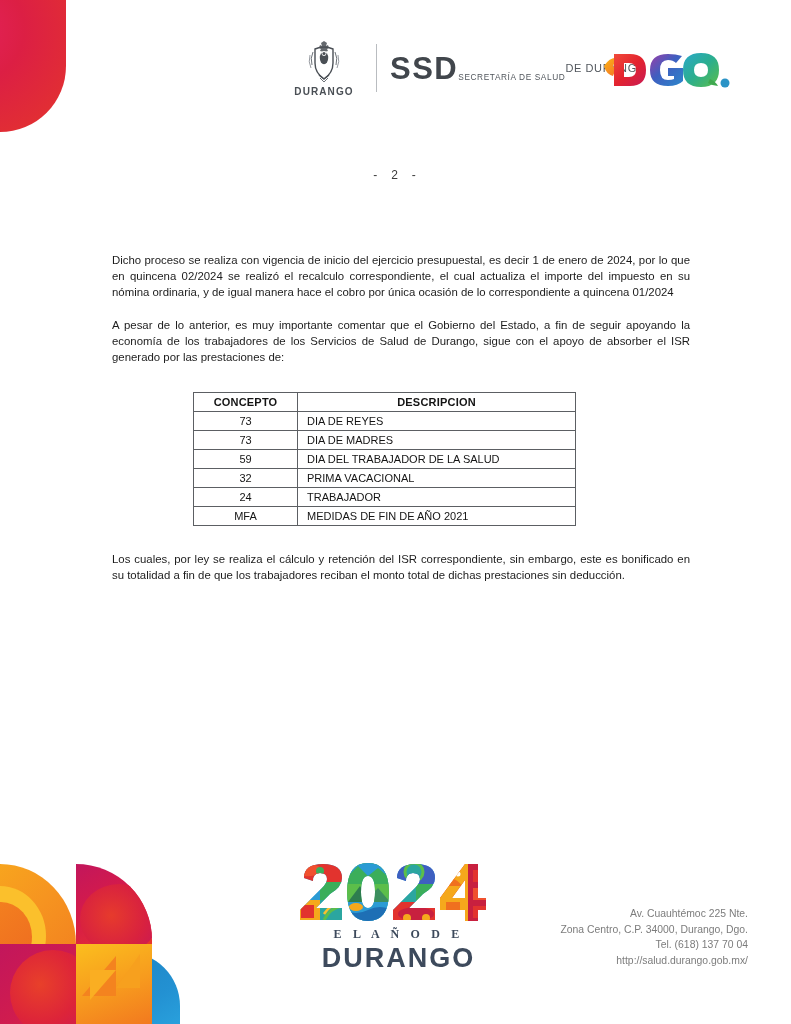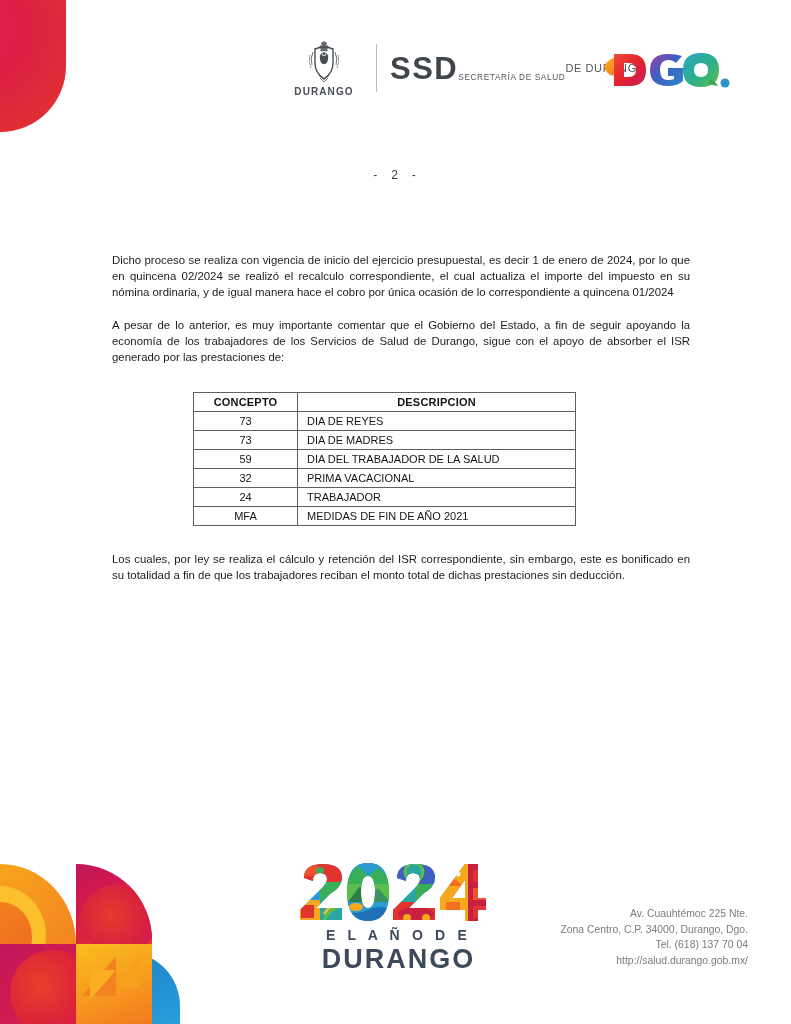--- a/index.html
+++ b/index.html
@@ -287,22 +287,22 @@
   .footer-logo {
     position: absolute;
     left: 296px;
     top: 862px;
     width: 205px;
     height: 110px;
     text-align: center;
   }
   .year-svg { display: block; }
   .elanode {
-    font-family: Liberation Sans, sans-serif;
-    font-size: 14px;
+    font-family: Liberation Serif, serif;
+    font-size: 12px;
     font-weight: bold;
     letter-spacing: 4.2px;
     color: #3d4a5c;
     margin-top: 3px;
   }
   .durango-big {
     font-family: "Liberation Sans", sans-serif;
     font-size: 27px;
     font-weight: bold;
     letter-spacing: 2px;

